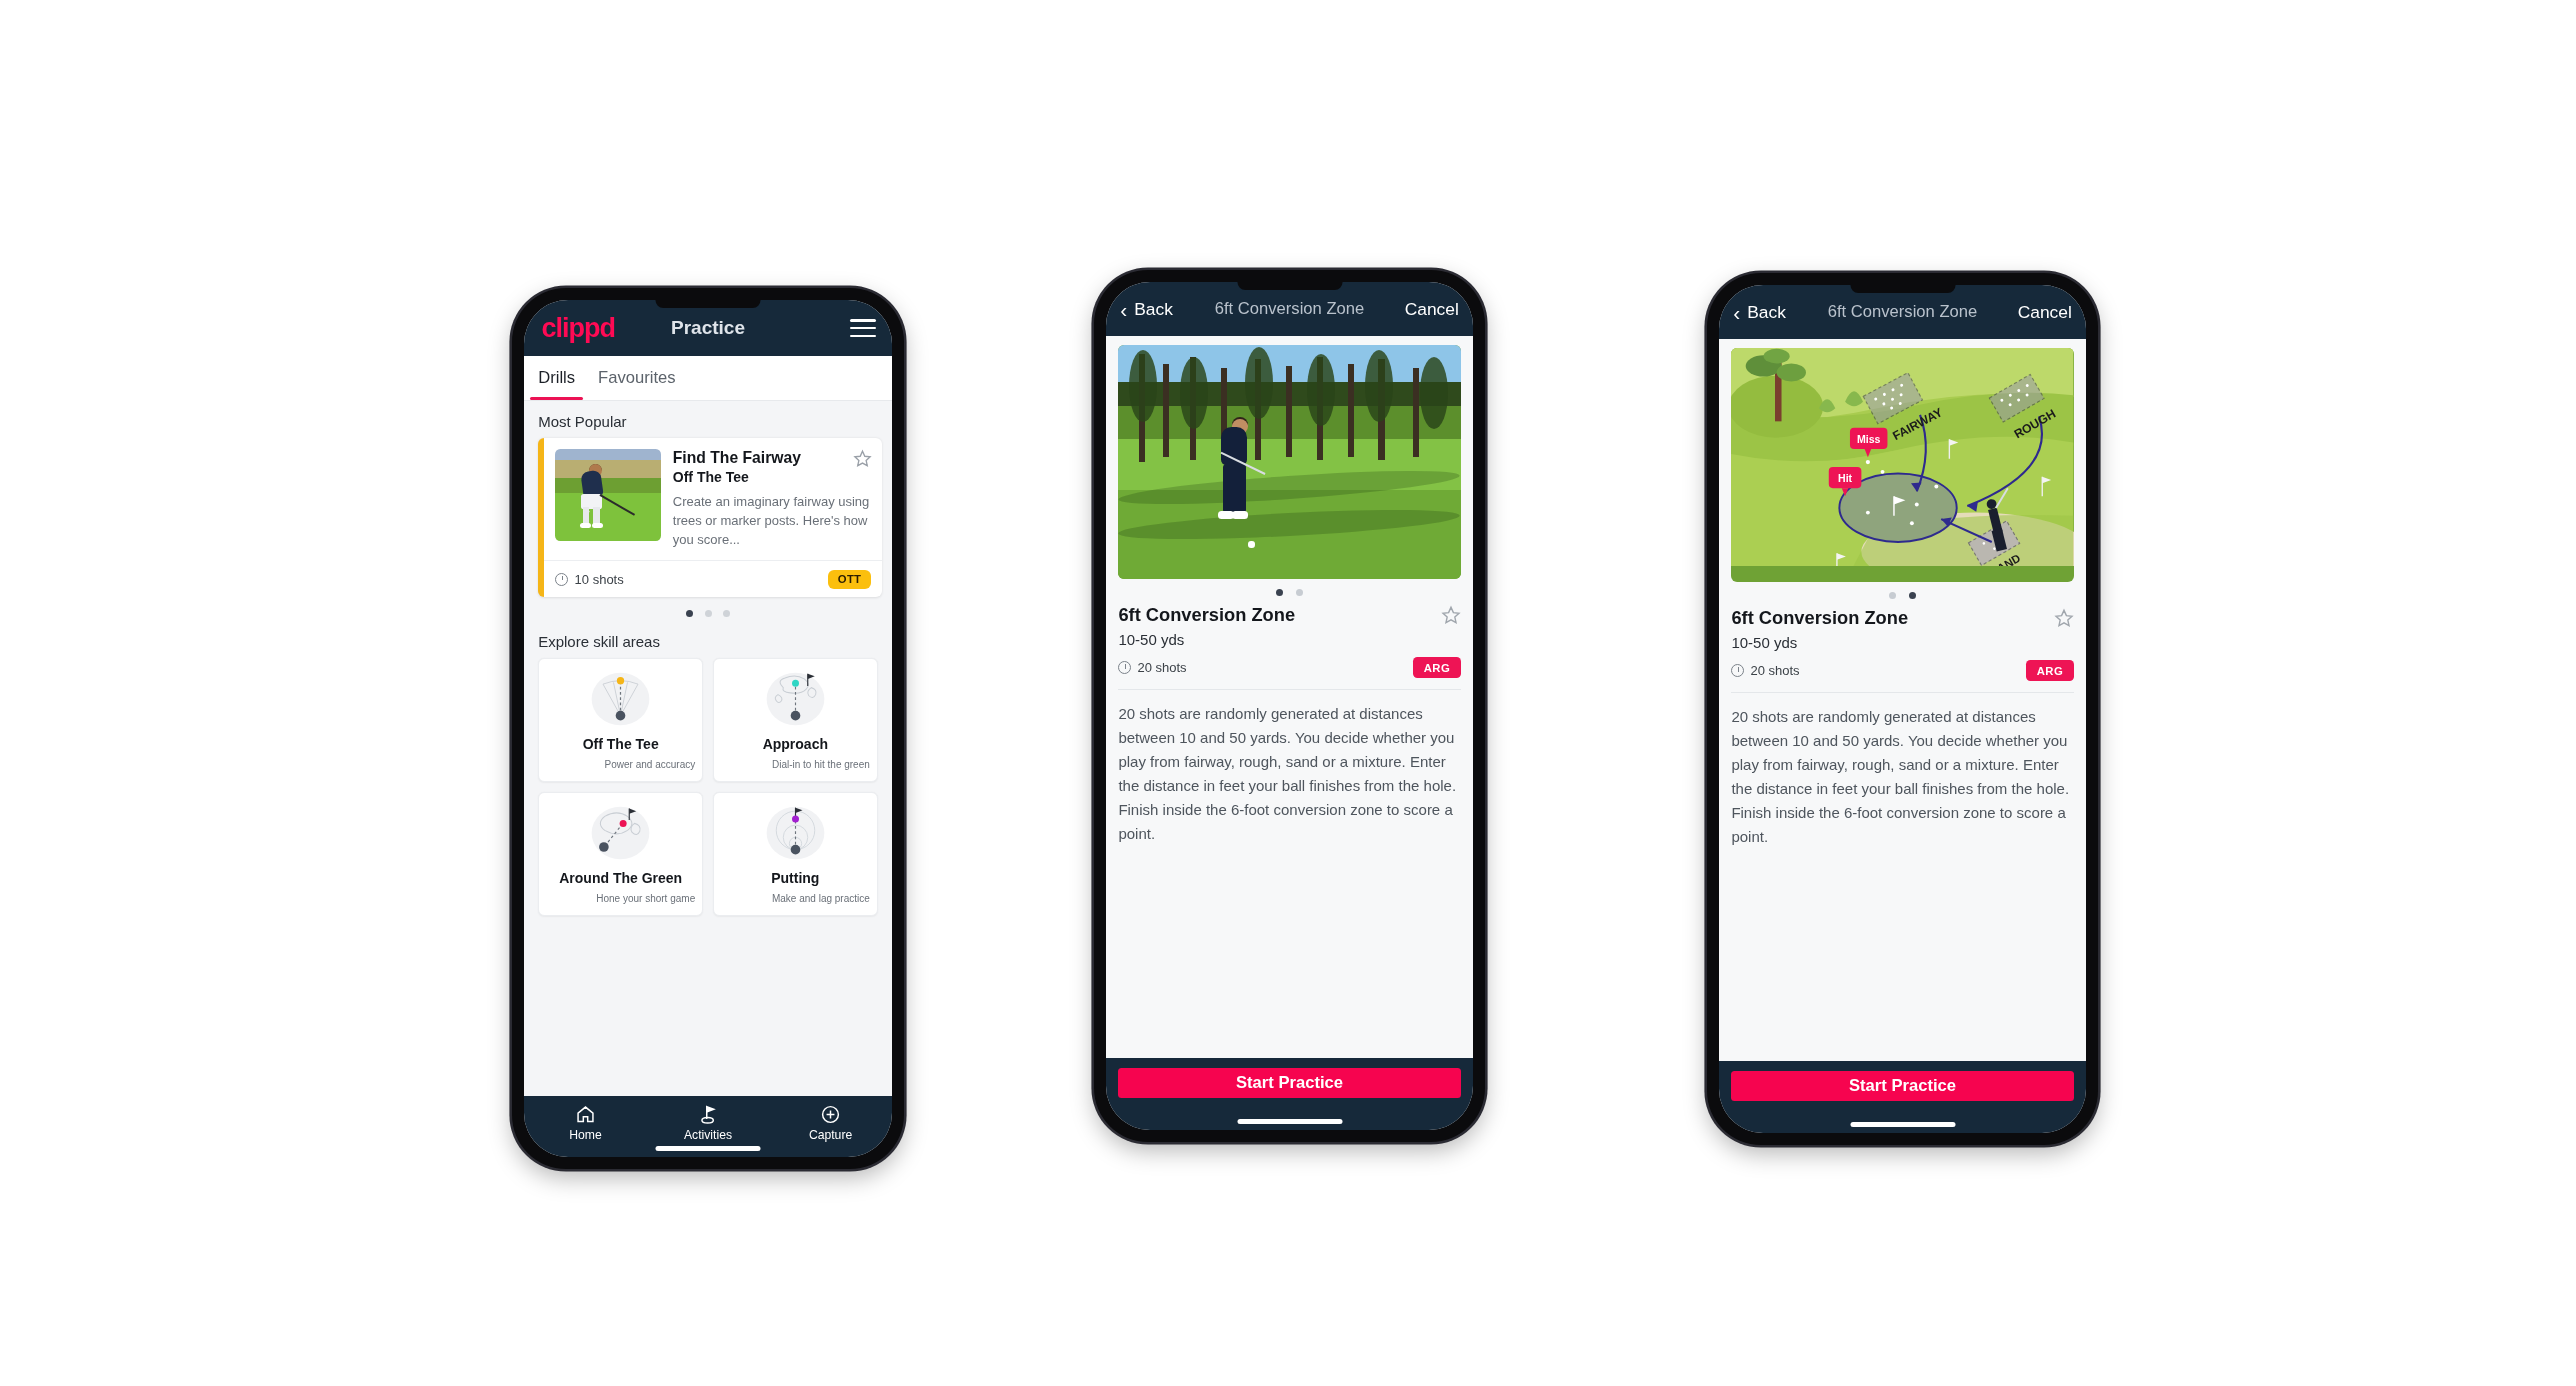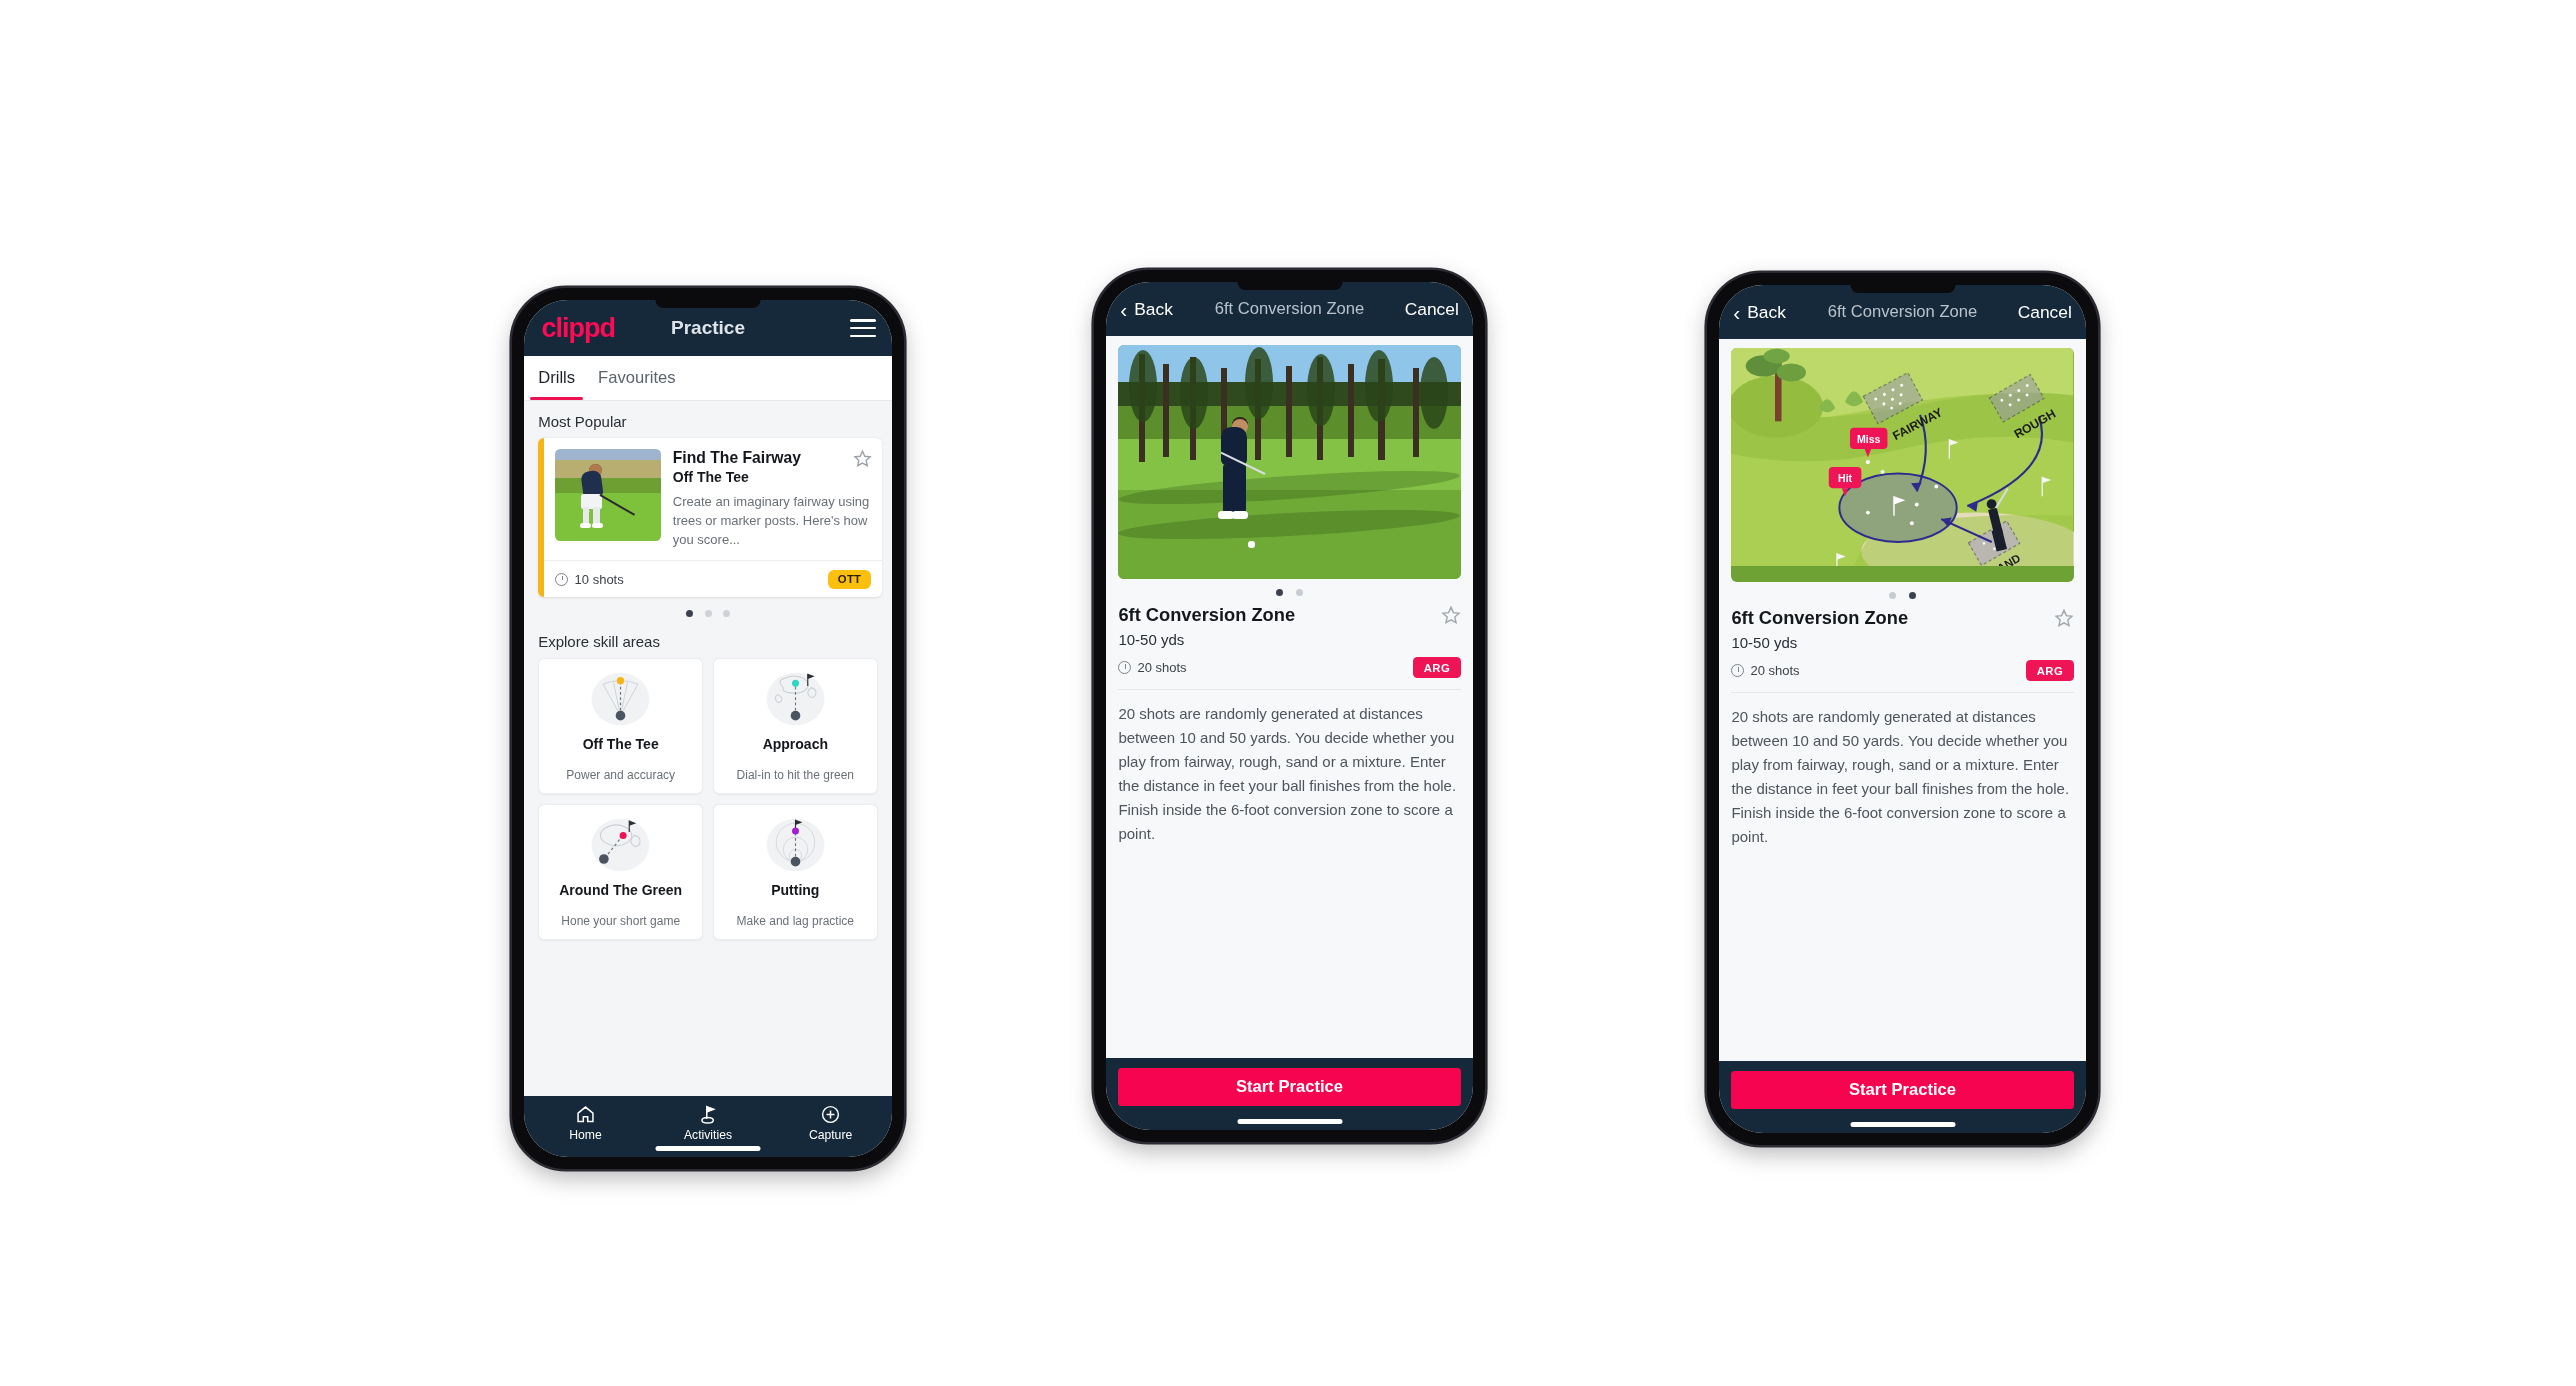--- a/index.html
+++ b/index.html
@@ -129,21 +129,21 @@
 
   .grid2 { display: grid; grid-template-columns: 1fr 1fr; gap: 9.6px; padding: 0 14px; }
   .skill {
     background: #ffffff; border-radius: 6.1px; border: 0.9px solid #ebedf0;
     padding: 11.3px 7px 11.3px; text-align: center;
     box-shadow: 0 0.9px 1.7px rgba(0,0,0,.05);
   }
   .skill .art { height: 58px; display: flex; align-items: center; justify-content: center; }
   .skill .art svg { width: 77px; height: 58px; }
   .skill-name { font-size: 14px; font-weight: 700; color: #14171c; margin-top: 7.8px; }
-  .skill-desc { font-size: 12px; color: #6a7078; margin-top: 16px; }
+  .skill-desc { font-size: 10px; color: #6a7078; margin-top: 7px; text-align: right; }
 
   .tabbar {
     background: #16293a; flex: 0 0 61px; display: flex; align-items: flex-start;
     padding-top: 7.8px; position: relative;
   }
   .tbitem { flex: 1; display: flex; flex-direction: column; align-items: center; gap: 3.5px; }
   .tbitem svg { width: 21px; height: 21px; }
   .tblabel { font-size: 12.2px; color: #ffffff; }
 
   
@@ -197,21 +197,21 @@
   .d-row { display: flex; align-items: center; justify-content: space-between; margin-top: 9.6px; }
   .badge-arg {
     font-size: 11.3px; font-weight: 700; color: #ffffff;
     background: #ee1455; border-radius: 4.4px; padding: 4.4px 10.5px; letter-spacing: 0.4px;
   }
   .hr { height: 0.9px; background: #e4e7ea; margin: 11.3px 0 12.2px; }
   .d-body { font-size: 15px; color: #4e555d; line-height: 1.6; }
 
   .cta-wrap { background: #16293a; flex: 0 0 72px; padding: 10.5px 12.2px 0; }
   .cta {
-    width: 100%; height: 38px; background: #f6044f; color: #ffffff;
+    width: 100%; height: 30px; background: #f6044f; color: #ffffff;
     font-size: 16.6px; font-weight: 700; border: none; border-radius: 3.5px; cursor: pointer;
     font-family: "Liberation Sans", sans-serif;
   }
 </style>
 </head>
 <body>
 
 <div class="stage">
 
   <div class="phone" id="phone1">

